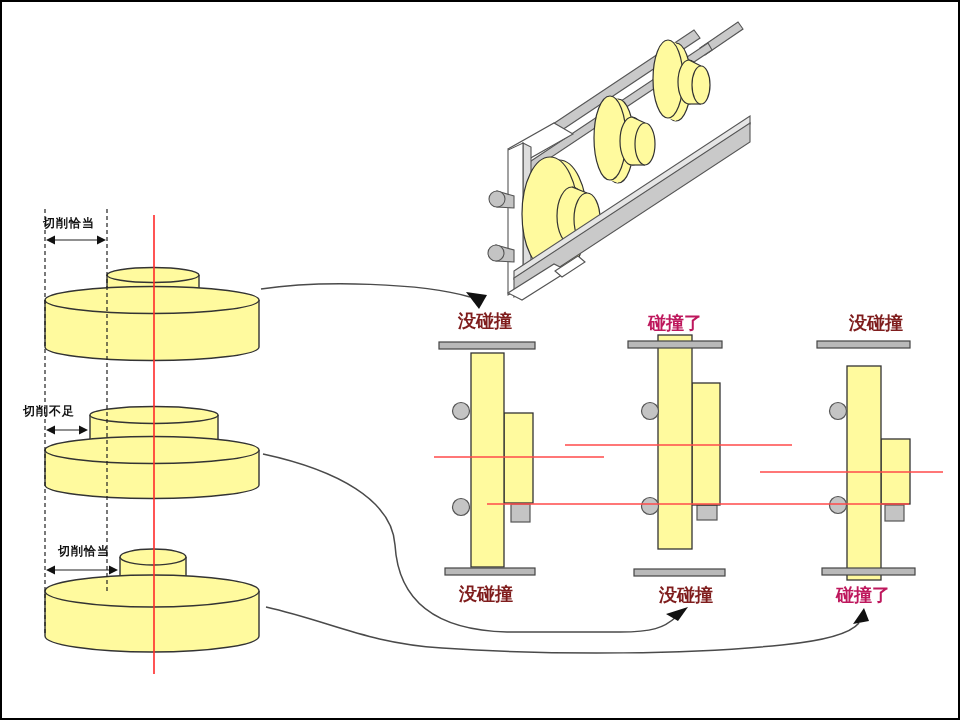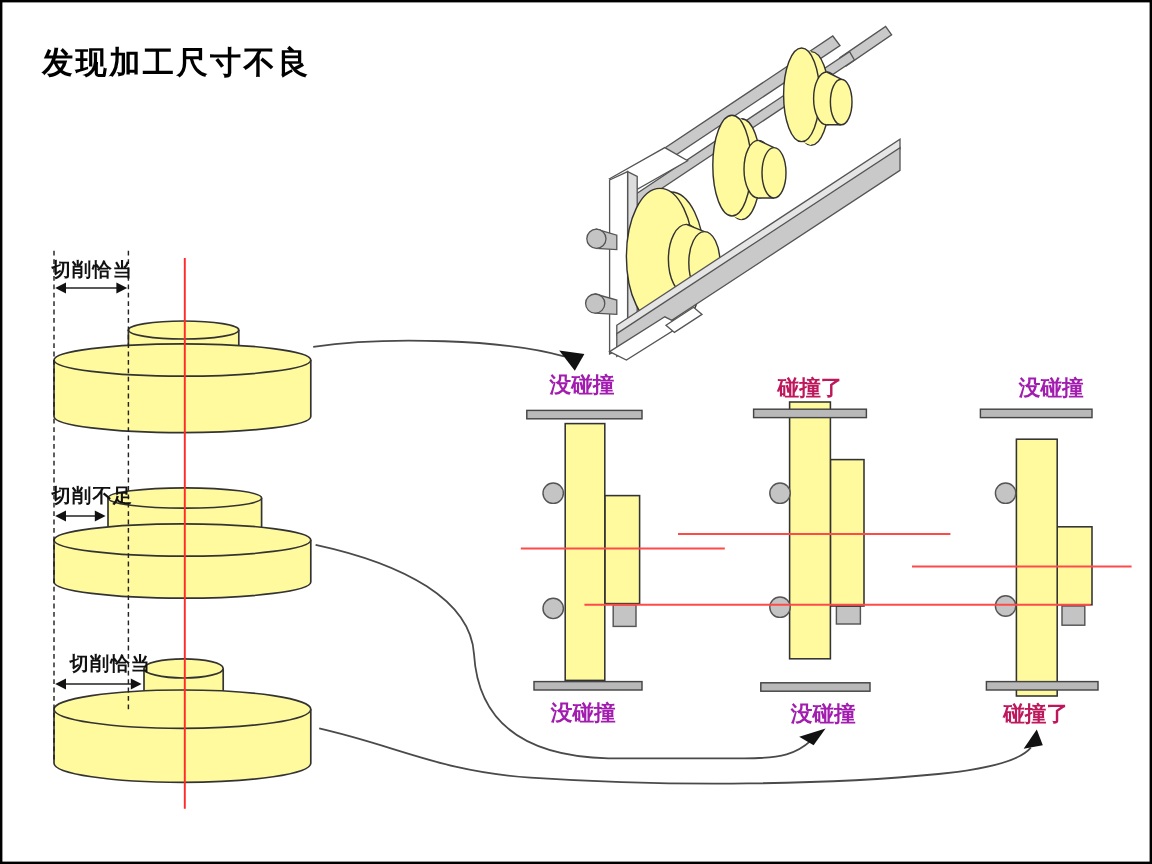--- a/index.html
+++ b/index.html
@@ -14,31 +14,31 @@
   }
   .slide svg{position:absolute;left:0;top:0;}
   .page-title{
     position:absolute;left:33px;top:33px;
     font-family:"Liberation Serif","DejaVu Serif",serif;
     font-size:26px;font-weight:bold;color:#000;
     letter-spacing:2px;white-space:nowrap;
   }
   .cut-label{
     position:absolute;
-    font-size:16px;font-weight:bold;color:#111;
+    font-size:12px;font-weight:bold;color:#111;
     white-space:nowrap;letter-spacing:1px;
   }
   .cut-label.c1{left:41px;top:213px;}
-  .cut-label.c2{left:21px;top:401px;margin-left:20px;}
+  .cut-label.c2{left:21px;top:401px;}
   .cut-label.c3{left:56px;top:541px;}
   .st-label{
     position:absolute;width:84px;text-align:center;
     font-size:18px;font-weight:bold;white-space:nowrap;
   }
-  .st-label.blue{color:#a21caf;}
+  .st-label.blue{color:#7f1d1d;}
   .st-label.red{color:#be185d;}
   .s1t{left:441px;top:307px;}
   .s2t{left:631px;top:309px;}
   .s3t{left:832px;top:309px;}
   .s1b{left:442px;top:580px;}
   .s2b{left:642px;top:581px;}
   .s3b{left:819px;top:581px;}
 </style>
 </head>
 <body>
@@ -178,21 +178,20 @@
       <path d="M261,452 C335,468 390,498 393,543 C396,592 425,628 505,630 L618,630 C650,630 662,626 674,615"></path>
       <path d="M264,605 C330,620 365,641 440,646 C560,654 690,652 780,643 C820,639 848,632 857,621"></path>
     </g>
     <g fill="#111" stroke="none">
       <polygon points="477,307 464,290 485,293"></polygon>
       <polygon points="686,605 664,612 676,619"></polygon>
       <polygon points="862,606 851,622 867,619"></polygon>
     </g>
   </svg>
 
-  <div class="page-title">发现加工尺寸不良</div>
 
   <div class="cut-label c1">切削恰当</div>
   <div class="cut-label c2">切削不足</div>
   <div class="cut-label c3">切削恰当</div>
 
   <div class="st-label blue s1t">没碰撞</div>
   <div class="st-label red s2t">碰撞了</div>
   <div class="st-label blue s3t">没碰撞</div>
   <div class="st-label blue s1b">没碰撞</div>
   <div class="st-label blue s2b">没碰撞</div>

